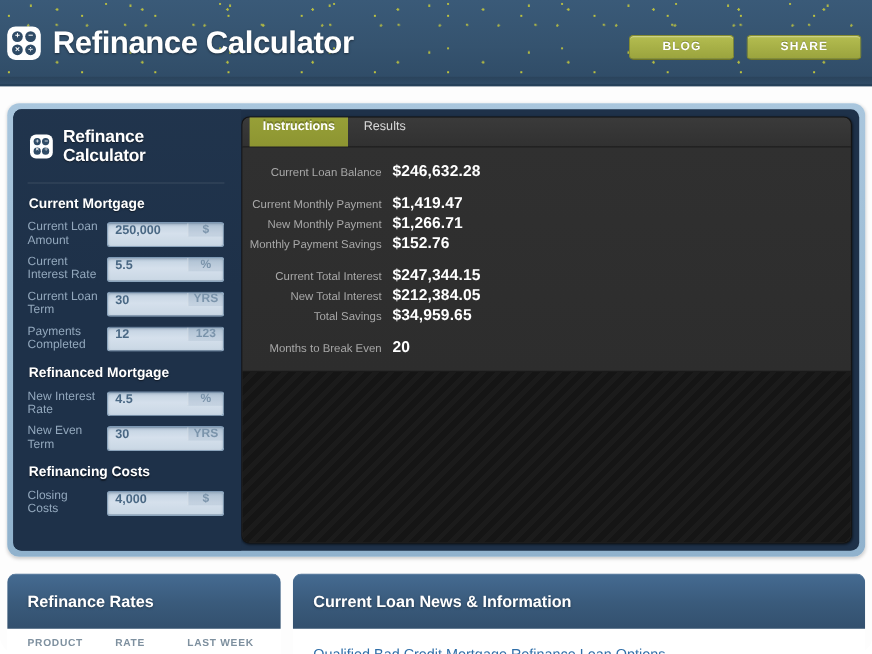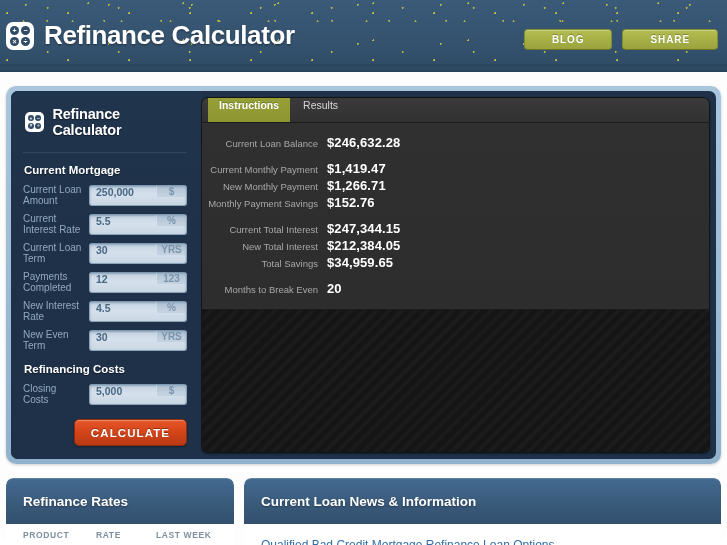--- a/index.html
+++ b/index.html
@@ -272,20 +272,21 @@
         </div>
 
         <div class="field-row">
           <div class="field-label">Payments Completed</div>
           <div class="field-input">
             <div class="field-value">12</div>
             <div class="field-unit">123</div>
           </div>
         </div>
 
+        <div class="group-title spaced">Refinanced Mortgage</div>
 
         <div class="field-row">
           <div class="field-label">New Interest Rate</div>
           <div class="field-input">
             <div class="field-value">4.5</div>
             <div class="field-unit">%</div>
           </div>
         </div>
 
         <div class="field-row">
@@ -294,28 +295,25 @@
             <div class="field-value">30</div>
             <div class="field-unit">YRS</div>
           </div>
         </div>
 
         <div class="group-title spaced">Refinancing Costs</div>
 
         <div class="field-row">
           <div class="field-label">Closing Costs</div>
           <div class="field-input">
-            <div class="field-value">5,000</div>
+            <div class="field-value">4,000</div>
             <div class="field-unit">$</div>
           </div>
         </div>
 
-        <div class="calc-btn-wrap">
-          <div class="calc-btn">CALCULATE</div>
-        </div>
       </div>
 
       <div class="content">
         <div class="panel">
 
           <div class="tabstrip">
             <div class="tab active">Instructions</div>
             <div class="tab inactive">Results</div>
           </div>
 

